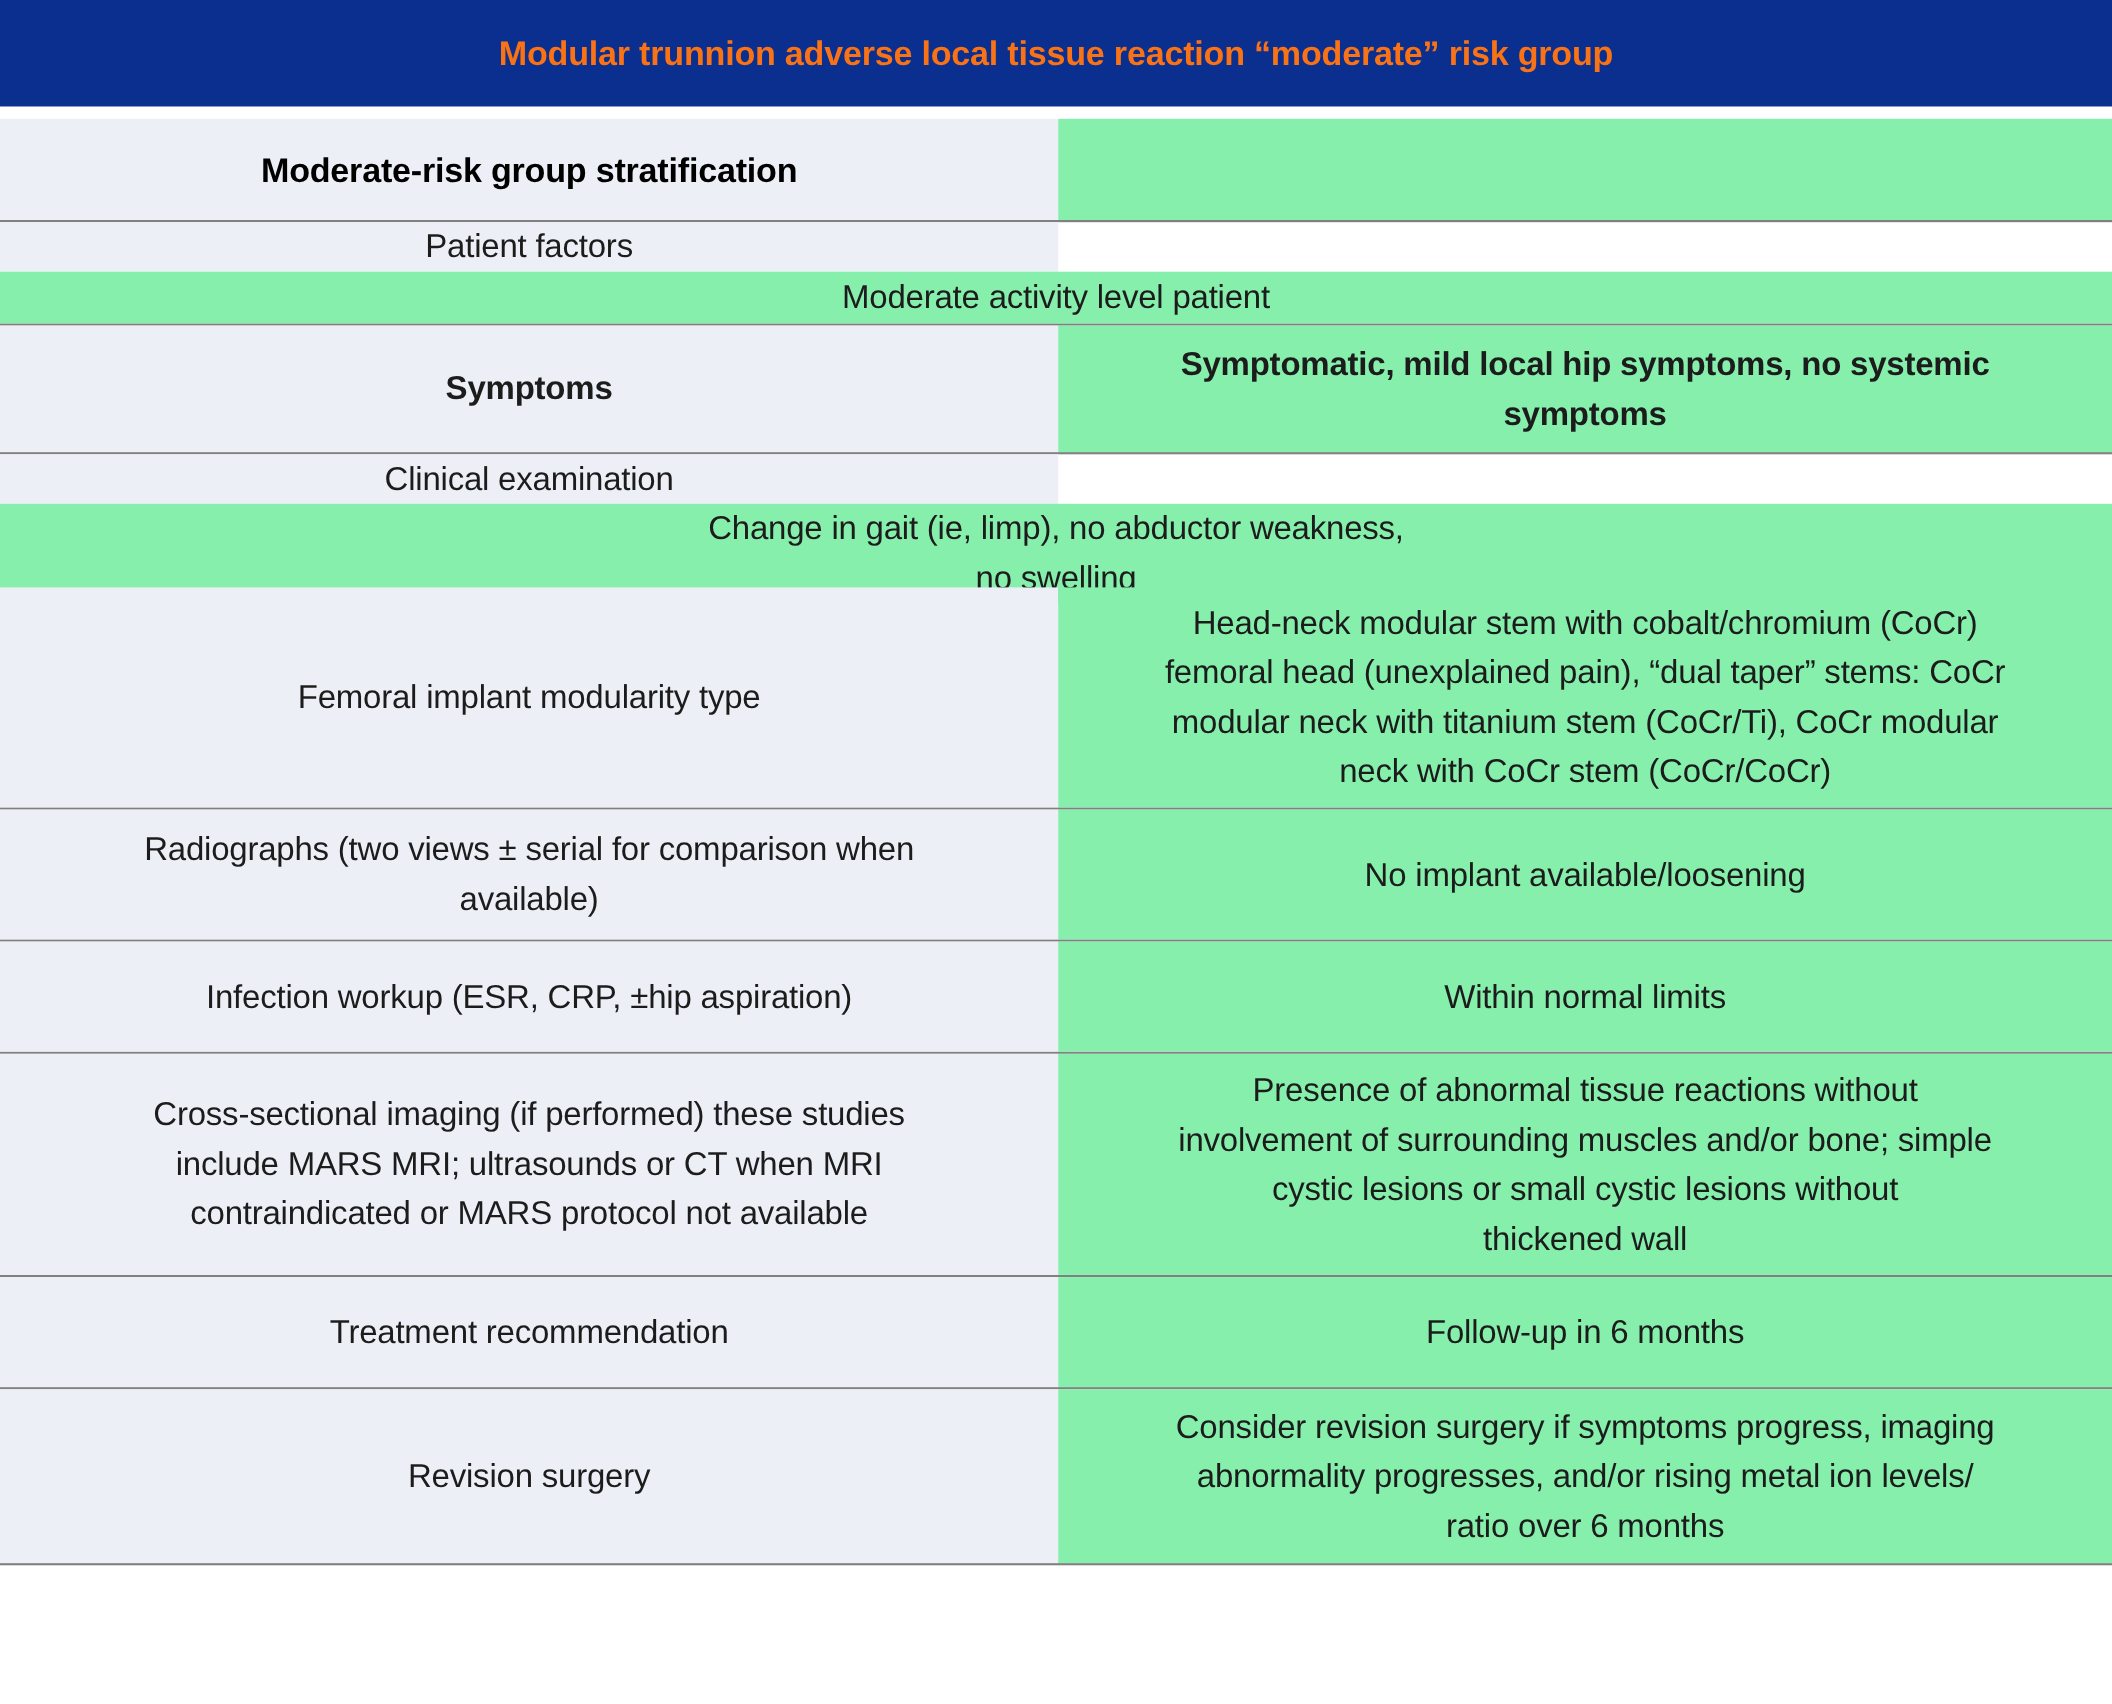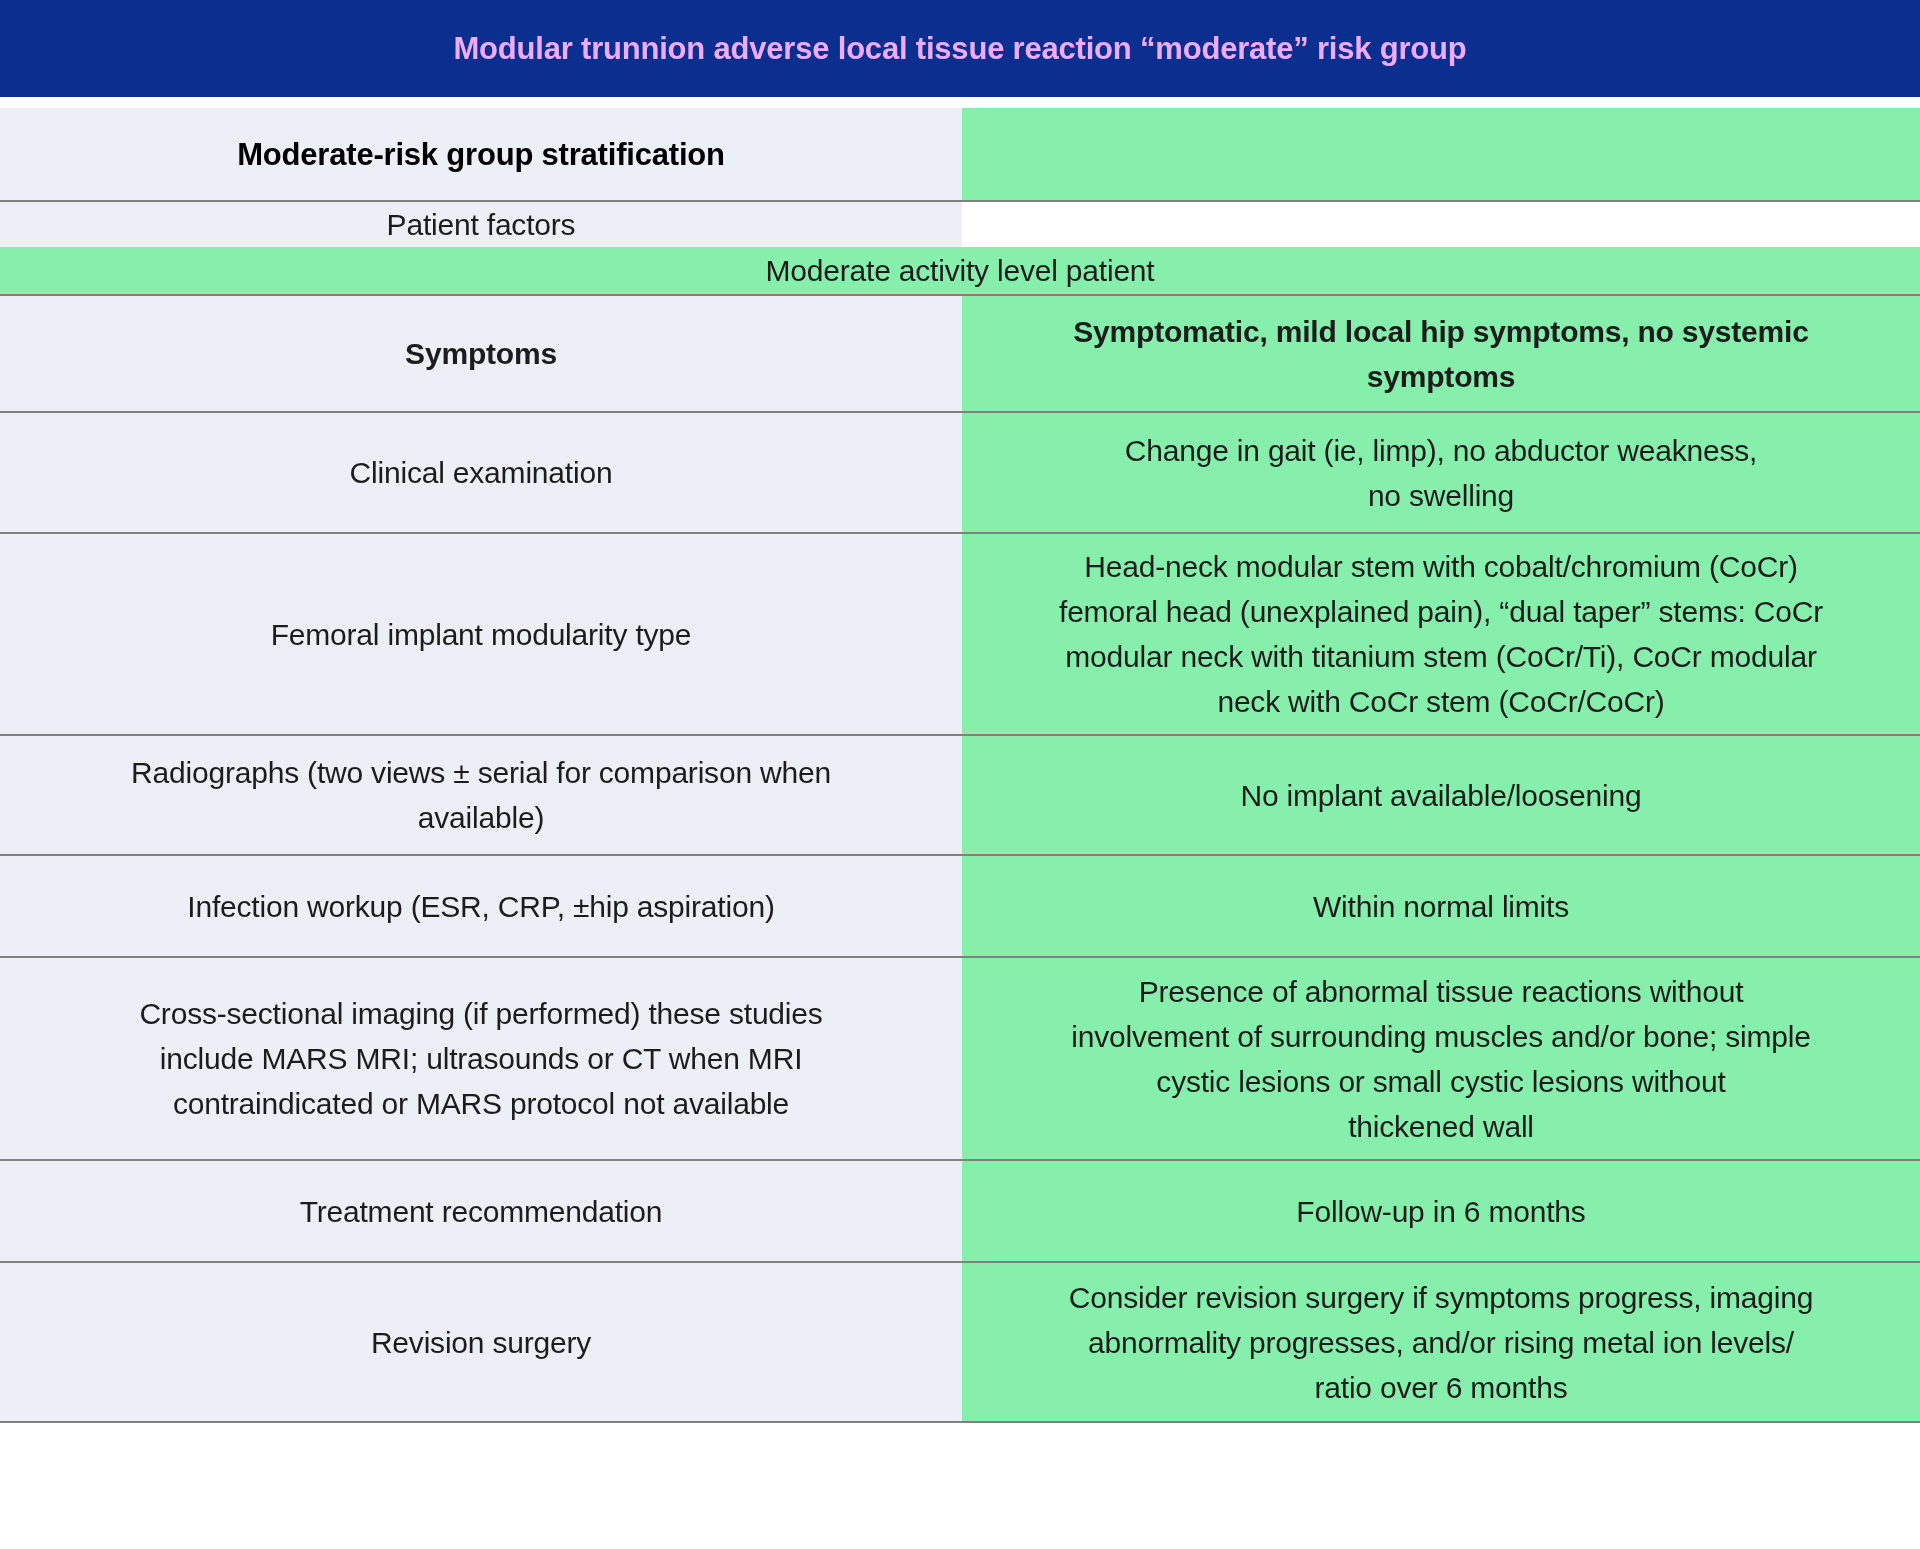--- a/index.html
+++ b/index.html
@@ -19,21 +19,21 @@
   .title-bar {
     width: 1920px;
     height: 97px;
     background: #0A2F8F;
     display: flex;
     align-items: center;
     justify-content: center;
   }
   .title-bar h1 {
     margin: 0;
-    color: #f0abfc;
+    color: #f97316;
     font-size: 31px;
     font-weight: 700;
     letter-spacing: -0.2px;
     text-align: center;
   }
   .bar-gap {
     width: 1920px;
     height: 11px;
     background: #ffffff;
   }
@@ -42,21 +42,21 @@
   }
   .row {
     display: flex;
     width: 1920px;
     box-sizing: border-box;
     border-bottom: 2px solid #808080;
   }
   .row.header-row { height: 94px; }
   .row.r0 { height: 94px; flex-direction: column; }
   .row.r1 { height: 117px; font-weight: bold; }
-  .row.r2 { height: 121px; }
+  .row.r2 { height: 121px; flex-direction: column; }
   .row.r3 { height: 202px; }
   .row.r4 { height: 120px; }
   .row.r5 { height: 102px; }
   .row.r6 { height: 117px; }
   .row.r7 { height: 203px; }
   .row.r8 { height: 102px; }
   .row.r9 { height: 160px; }
   .cell {
     display: flex;
     align-items: center;

